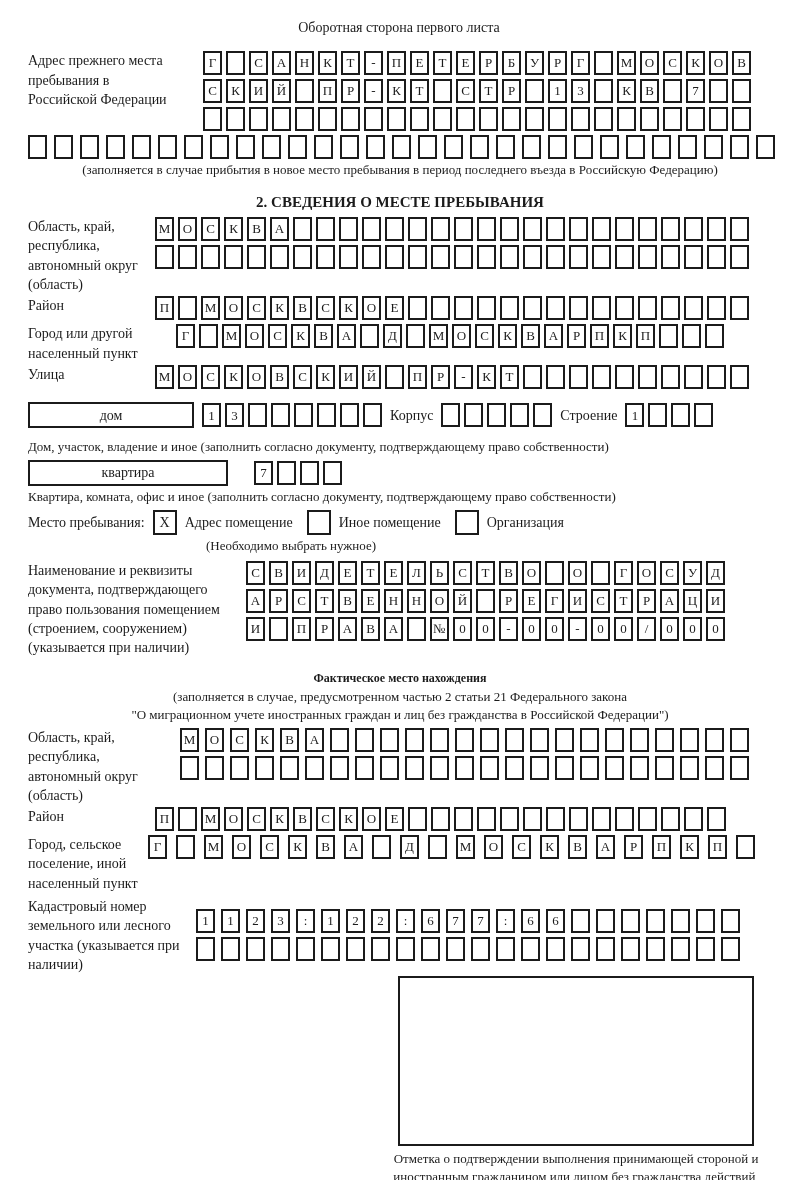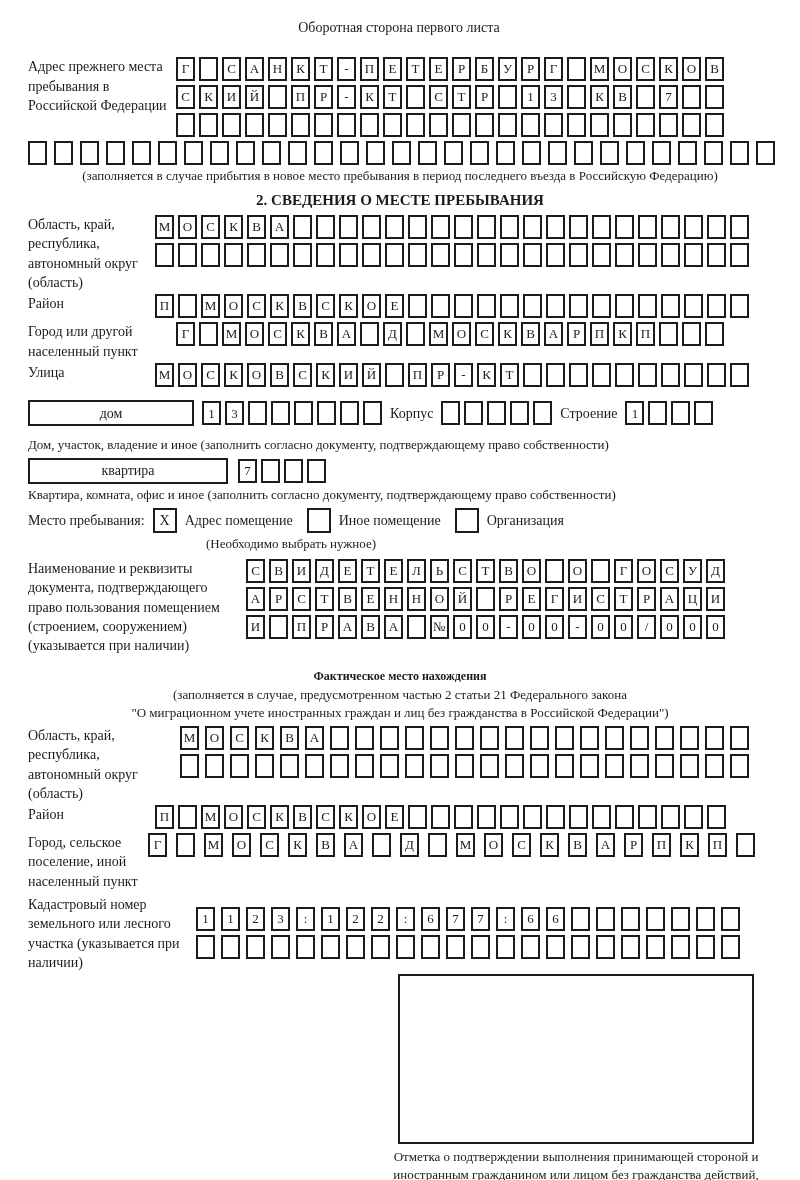--- a/index.html
+++ b/index.html
@@ -18,29 +18,29 @@
   .rows{ display:flex; flex-direction:column; gap:4px; }
   .cellrow{ display:flex; gap:4px; }
   .gap6{gap:6px;} .gap7{gap:7px;} .gap9{gap:9px;}
   .cell{
     flex:none; width:19px; height:24px; box-sizing:border-box;
     border:2px solid #1b1b1b; display:flex; align-items:center; justify-content:center;
     font-size:13px;
   }
   .caption{ font-size:13px; }
   .center{ text-align:center; }
-  .h2{ text-align:center; font-weight:bold; font-size:15px; margin-top:5px; }
+  .h2{ text-align:center; font-weight:bold; font-size:15px; margin-top:13px; }
   .h3{ text-align:center; font-weight:bold; font-size:12px; margin-top:12px; }
-  .mt2{margin-top:2px;} .mt4{margin-top:4px;} .mt6{margin-top:6px;} .mt14{margin-top:20px;}
+  .mt2{margin-top:2px;} .mt4{margin-top:4px;} .mt6{margin-top:6px;} .mt14{margin-top:14px;gap:27px;}
   .inline-row{ display:flex; align-items:center; }
   .bigbox{
     flex:none; height:26px; box-sizing:border-box; border:2px solid #1b1b1b;
     display:flex; align-items:center; justify-content:center; font-size:14px;
   }
-  .bw166{width:166px; margin-right:8px;} .bw200{width:200px; margin-right:10px;}
+  .bw166{width:166px; margin-right:8px;} .bw200{width:200px; margin-right:26px;}
   .midlbl{ margin:11px 8px; }
   .checkbox{
     flex:none; width:24px; height:25px; box-sizing:border-box; border:2px solid #1b1b1b;
     display:flex; align-items:center; justify-content:center; font-size:14px;
   }
   .opt{ margin:0 14px 0 8px; }
   .note{ font-size:13px; margin:2px 0 0 178px; }
   .stampbox{
     width:356px; height:170px; box-sizing:border-box; border:2px solid #1b1b1b;
     margin:2px 18px 0 auto;

